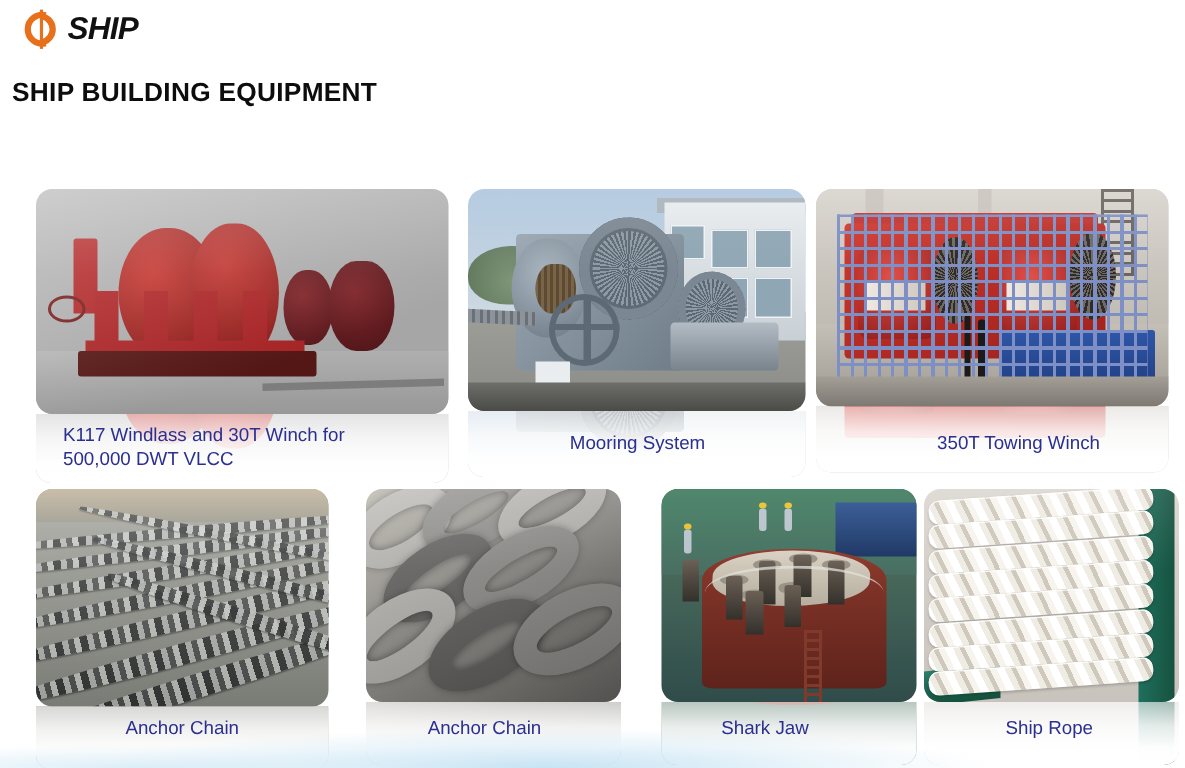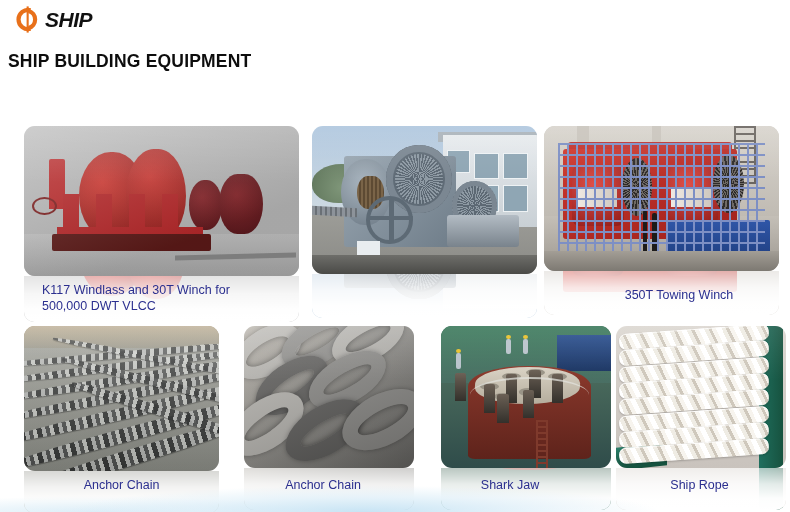--- a/index.html
+++ b/index.html
@@ -312,20 +312,21 @@
     </div>
     <div class="reflection" style="width:225px;height:44px;margin-left:6px">
       <div class="mirror p2" style="width:225px;height:148px">
         <div class="bld"></div>
           <div class="body"></div>
           <div class="gear"></div>
 
       </div>
       <div class="veil"></div>
     </div>
+    <div class="caption cap-center" style="top:162px">Mooring System</div>
   </div>
 
   <div class="card" style="width:262px">
     <div class="photo p3" style="width:235px;height:145px;margin-left:0px">
       <div class="wall"></div>
       <div class="pillar" style="left:14%;top:0;width:5%;height:52%"></div>
       <div class="pillar" style="left:46%;top:0;width:4%;height:46%"></div>
       <div class="lad"></div>
       <div class="top"></div>
       <div class="frame"></div>

